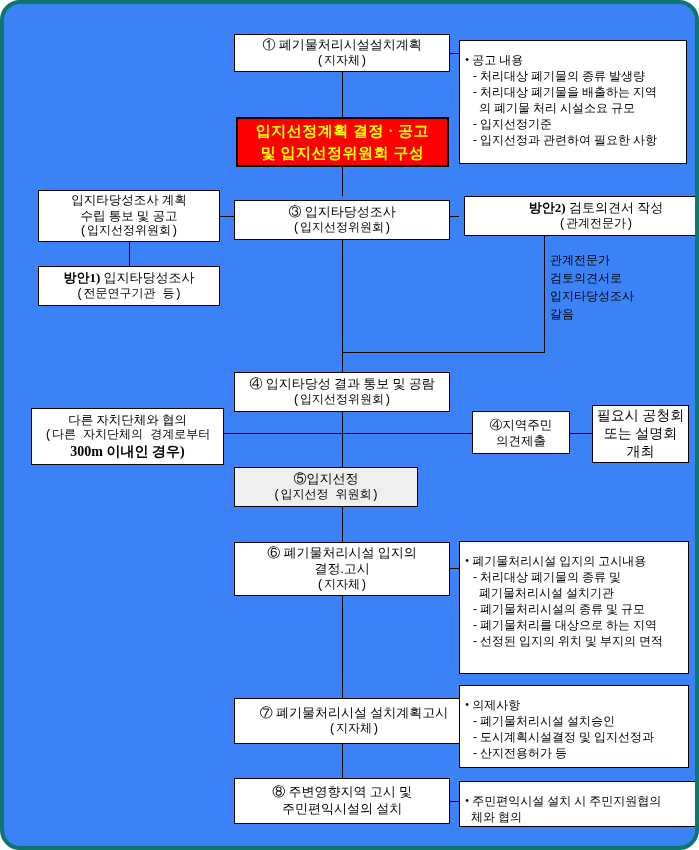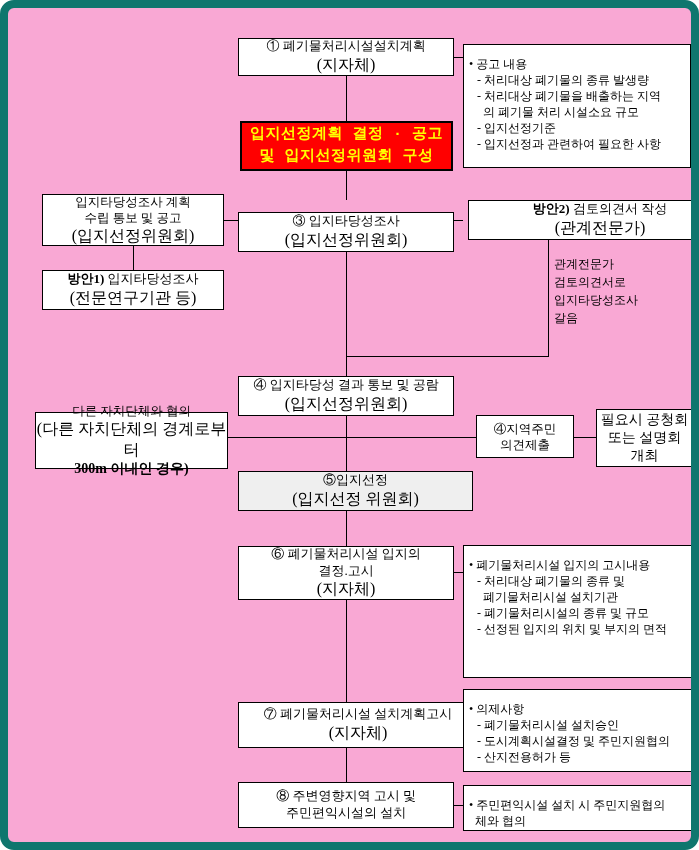--- a/index.html
+++ b/index.html
@@ -1,37 +1,37 @@
 <!DOCTYPE html>
 <html><head>
 <meta charset="utf-8">
 <style>
   * { box-sizing: border-box; }
   html,body { margin:0; padding:0; background:#ffffff; }
   body { font-family:"Liberation Serif","DejaVu Serif",serif; color:#000; }
   .canvas {
     position:relative; width:699px; height:850px;
-    border:8px solid #0f766e; border-radius:14px;
-    background:#f9a8d4; overflow:hidden;
+    border:4px solid #0f766e; border-radius:20px;
+    background:#3b82f6; overflow:hidden;
   }
   .box {
     position:absolute; border:1px solid #000; background:#fff;
     display:flex; flex-direction:column; justify-content:center; align-items:center;
     text-align:center; font-size:13px; line-height:1.28;
   }
-  .box .sub { font-size:16px; }
+  .box .sub { font-size:12px;font-family:Liberation Mono, monospace; }
   .bullets {
     justify-content:flex-start; align-items:stretch; text-align:left;
     padding:12px 5px; font-size:12px; line-height:1.33;
   }
   .bullets .bt { white-space:pre-wrap; }
   .bullets .bi { white-space:pre-wrap; padding-left:8px; }
   .red {
     background:#ff0000; border:2px solid #000; color:#ffff00;
-    font-weight:bold; font-size:15px; line-height:1.5; letter-spacing:0.5px;font-family:Liberation Mono, monospace;
+    font-weight:bold; font-size:15px; line-height:1.5; letter-spacing:0.5px;
   }
   .gray { background:#efefef; }
   .line { position:absolute; background:#000; }
   .note { position:absolute; font-size:12px; line-height:1.5; white-space:pre-line; text-align:left; }
   .b { font-weight:bold; }
   .big { font-weight:bold; font-size:14px; }
 </style>
 </head>
 <body>
 
@@ -74,21 +74,21 @@
     <div>입지선정계획 결정 · 공고</div>
     <div>및 입지선정위원회 구성</div>
   </div>
 
   <div class="box" style="left:34px;top:186px;width:182px;height:52px;font-size:12.5px">
     <div>입지타당성조사 계획</div>
     <div>수립 통보 및 공고</div>
     <div class="sub">(입지선정위원회)</div>
   </div>
 
-  <div class="box" style="left:230px;top:204px;width:216px;height:40px">
+  <div class="box" style="left:230px;top:196px;width:216px;height:40px">
     <div>③ 입지타당성조사</div>
     <div class="sub">(입지선정위원회)</div>
   </div>
 
   <div class="box" style="left:460px;top:192px;width:264px;height:40px">
     <div><span class="b">방안2)</span><span> 검토의견서 작성</span></div>
     <div class="sub">(관계전문가)</div>
   </div>
 
   <div class="note" style="left:546px;top:247px;width:130px">관계전문가
@@ -116,48 +116,49 @@
     <div>④지역주민</div>
     <div>의견제출</div>
   </div>
 
   <div class="box" style="left:588px;top:401px;width:97px;height:58px;font-size:14px">
     <div>필요시 공청회</div>
     <div>또는 설명회</div>
     <div>개최</div>
   </div>
 
-  <div class="box gray" style="left:230px;top:463px;width:235px;height:40px">
+  <div class="box gray" style="left:230px;top:463px;width:184px;height:40px">
     <div>⑤입지선정</div>
     <div class="sub">(입지선정 위원회)</div>
   </div>
 
   <div class="box" style="left:230px;top:538px;width:216px;height:54px">
     <div>⑥ 폐기물처리시설 입지의</div>
     <div>결정.고시</div>
     <div class="sub">(지자체)</div>
   </div>
 
   <div class="box bullets" style="left:455px;top:537px;width:230px;height:133px">
     <div class="bt">• 폐기물처리시설 입지의 고시내용</div>
     <div class="bi">- 처리대상 폐기물의 종류 및
   폐기물처리시설 설치기관</div>
     <div class="bi">- 폐기물처리시설의 종류 및 규모</div>
+    <div class="bi">- 폐기물처리를 대상으로 하는 지역</div>
     <div class="bi">- 선정된 입지의 위치 및 부지의 면적</div>
   </div>
 
   <div class="box" style="left:230px;top:694px;width:240px;height:46px">
     <div>⑦ 폐기물처리시설 설치계획고시</div>
     <div class="sub">(지자체)</div>
   </div>
 
   <div class="box bullets" style="left:455px;top:681px;width:230px;height:83px">
     <div class="bt">• 의제사항</div>
     <div class="bi">- 폐기물처리시설 설치승인</div>
-    <div class="bi">- 도시계획시설결정 및 주민지원협의</div>
+    <div class="bi">- 도시계획시설결정 및 입지선정과</div>
     <div class="bi">- 산지전용허가 등</div>
   </div>
 
   <div class="box" style="left:230px;top:774px;width:216px;height:46px">
     <div>⑧ 주변영향지역 고시 및</div>
     <div>주민편익시설의 설치</div>
   </div>
 
   <div class="box bullets" style="left:455px;top:777px;width:276px;height:46px">
     <div class="bt">• 주민편익시설 설치 시 주민지원협의

